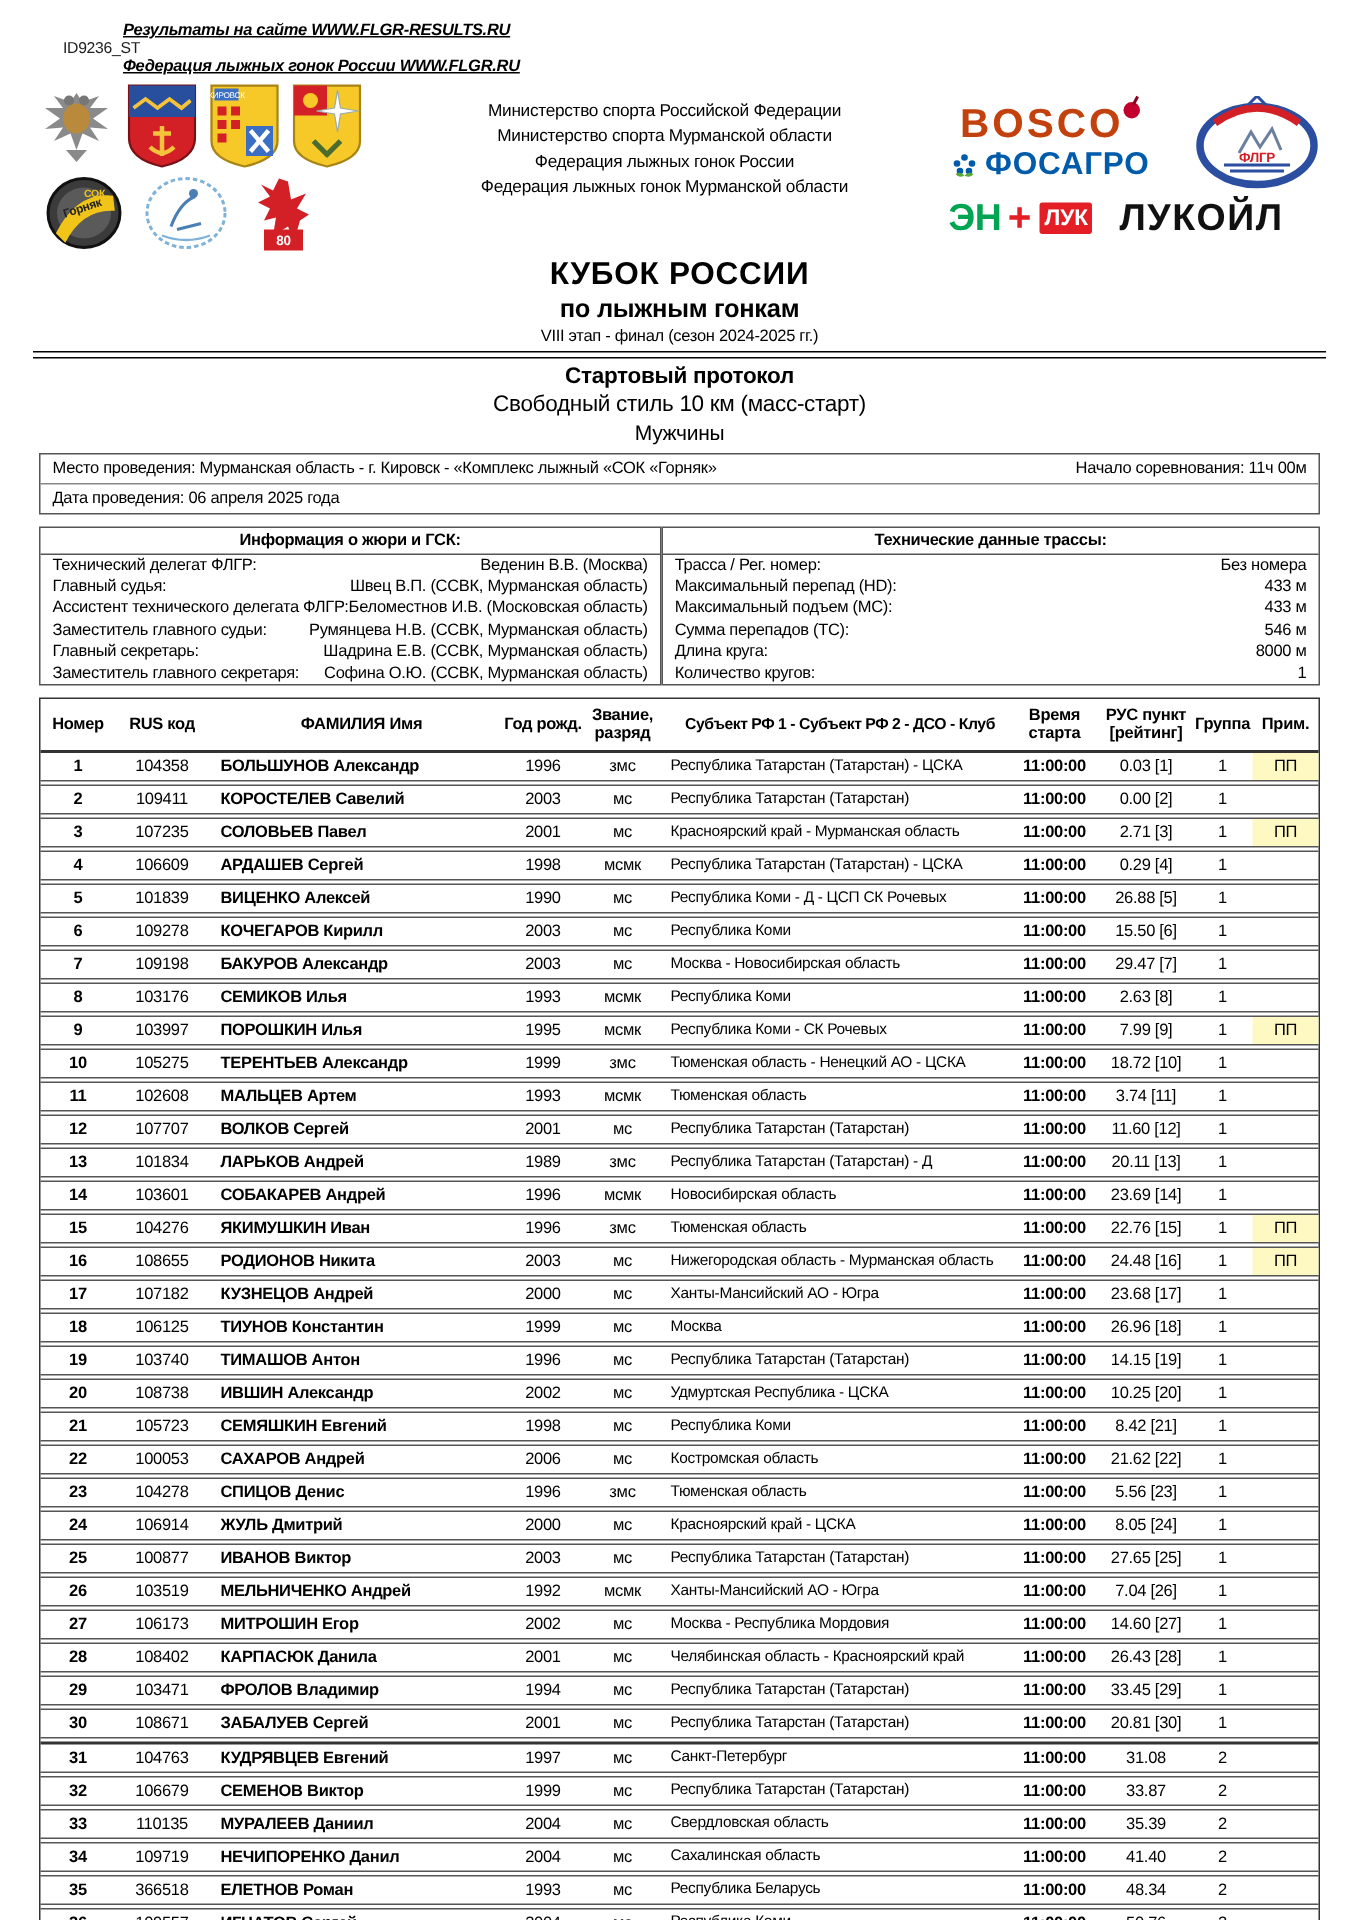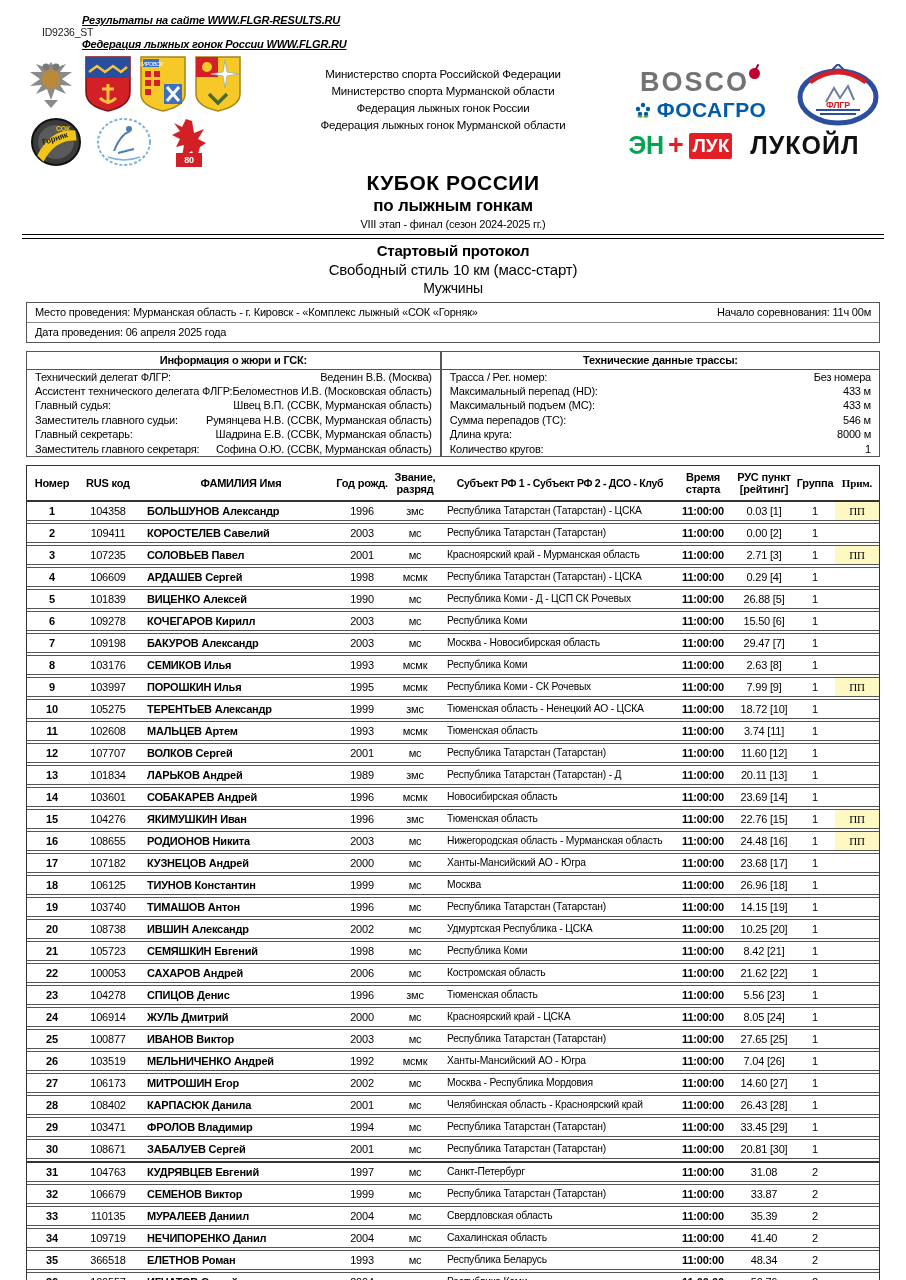--- a/index.html
+++ b/index.html
@@ -11,28 +11,28 @@
   .docid{font-size:10.5px;color:#222;transform:translateX(-40px);}
   
   .header-row{display:flex;margin-top:2px;}
   .left-logos{width:252px;flex:0 0 auto;}
   .logo-row{display:flex;gap:9px;align-items:flex-start;}
   .logo-row.second{margin-top:5px;padding-left:4px;gap:14px;}
   .org-lines{flex:1 1 auto;text-align:center;font-size:11.5px;line-height:17px;padding-top:10px;}
   .sponsors{width:272px;flex:0 0 auto;padding-top:8px;}
   .sp-grid{display:grid;grid-template-columns:1fr 84px;column-gap:4px;align-items:center;}
   .sp-left{text-align:center;}
-  .bosco{color:#737373;font-weight:bold;font-size:27px;letter-spacing:2px;line-height:30px;white-space:nowrap;}
+  .bosco{color:#c2410c;font-weight:bold;font-size:27px;letter-spacing:2px;line-height:30px;white-space:nowrap;}
   .cherry{display:inline-block;width:11px;height:11px;background:#c2002f;border-radius:50%;vertical-align:top;margin-top:1px;position:relative;}
   .cherry::before{content:"";position:absolute;top:-4px;left:7px;width:2px;height:6px;background:#8c0020;transform:rotate(28deg);}
   .phosagro{color:#005baa;font-weight:bold;font-size:21px;letter-spacing:0.5px;line-height:26px;white-space:nowrap;display:flex;align-items:center;justify-content:center;gap:5px;}
   .lukrow{display:flex;align-items:center;justify-content:center;gap:6px;margin-top:4px;white-space:nowrap;}
   .enplus-en{color:#00a551;font-weight:bold;font-size:25px;}
   .enplus-plus{color:#e31e24;font-weight:bold;font-size:27px;margin-left:-2px;}
-  .lukbox{background:#e31e24;color:#fff;font-weight:bold;font-size:19px;padding:2px 3px;border-radius:2px;letter-spacing:0;}
+  .lukbox{background:#e31e24;color:#fff;font-weight:bold;font-size:15px;padding:2px 3px;border-radius:2px;letter-spacing:0;}
   .lukoil{color:#111;font-weight:bold;font-size:25px;letter-spacing:1px;margin-left:12px;}
   
   .title-block{text-align:center;margin-top:2px;}
   .t1{font-size:21px;font-weight:bold;letter-spacing:0.5px;}
   .t2{font-size:17px;font-weight:bold;margin-top:1px;}
   .t3{font-size:11px;margin-top:2px;}
   .double-rule{height:2.5px;border-top:1.5px solid #000;border-bottom:1.5px solid #000;margin:4px -4px 3px -4px;}
   .s1{font-size:15px;font-weight:bold;}
   .s2{font-size:15px;margin-top:2px;}
   .s3{font-size:14px;margin-top:2px;}
@@ -61,21 +61,21 @@
   .cell{box-sizing:border-box;flex:0 0 auto;overflow:hidden;white-space:nowrap;}
   .c-bib{width:50px;text-align:center;font-weight:bold;}
   .c-code{width:62px;text-align:center;}
   .c-name{width:196px;text-align:left;font-weight:bold;padding-left:8px;}
   .c-year{width:54px;text-align:center;}
   .c-rank{width:52px;text-align:center;}
   .c-region{width:230px;flex:1 1 auto;text-align:left;padding-left:6px;font-size:10.3px;}
   .c-time{width:60px;text-align:center;font-weight:bold;}
   .c-points{width:62px;text-align:center;}
   .c-group{width:40px;text-align:center;}
-  .c-note{width:44px;text-align:center;align-self:stretch;display:flex;align-items:center;justify-content:center;font-family:Liberation Serif, serif;}
+  .c-note{width:44px;text-align:center;align-self:stretch;display:flex;align-items:center;justify-content:center;}
   .trow .c-note.pp{background:#fef9c3;}
   
   .footer{display:flex;justify-content:space-between;font-size:10.5px;margin-top:7px;padding:0 22px 0 58px;}
   svg{display:block;}
 </style>
 </head>
 <body>
 
 <div class="page">
 
@@ -227,26 +227,26 @@
 
   <div class="info-row">
     <div class="info-box jury-box">
       <div class="info-title">Информация о жюри и ГСК:</div>
       <div>
           <div class="kv-row">
             <span class="kv-label">Технический делегат ФЛГР:</span>
             <span class="kv-value">Веденин В.В. (Москва)</span>
           </div>
           <div class="kv-row">
+            <span class="kv-label">Главный судья:</span>
+            <span class="kv-value">Швец В.П. (ССВК, Мурманская область)</span>
+          </div>
+          <div class="kv-row">
             <span class="kv-label">Ассистент технического делегата ФЛГР:</span>
             <span class="kv-value">Беломестнов И.В. (Московская область)</span>
-          </div>
-          <div class="kv-row">
-            <span class="kv-label">Главный судья:</span>
-            <span class="kv-value">Швец В.П. (ССВК, Мурманская область)</span>
           </div>
           <div class="kv-row">
             <span class="kv-label">Заместитель главного судьи:</span>
             <span class="kv-value">Румянцева Н.В. (ССВК, Мурманская область)</span>
           </div>
           <div class="kv-row">
             <span class="kv-label">Главный секретарь:</span>
             <span class="kv-value">Шадрина Е.В. (ССВК, Мурманская область)</span>
           </div>
           <div class="kv-row">

